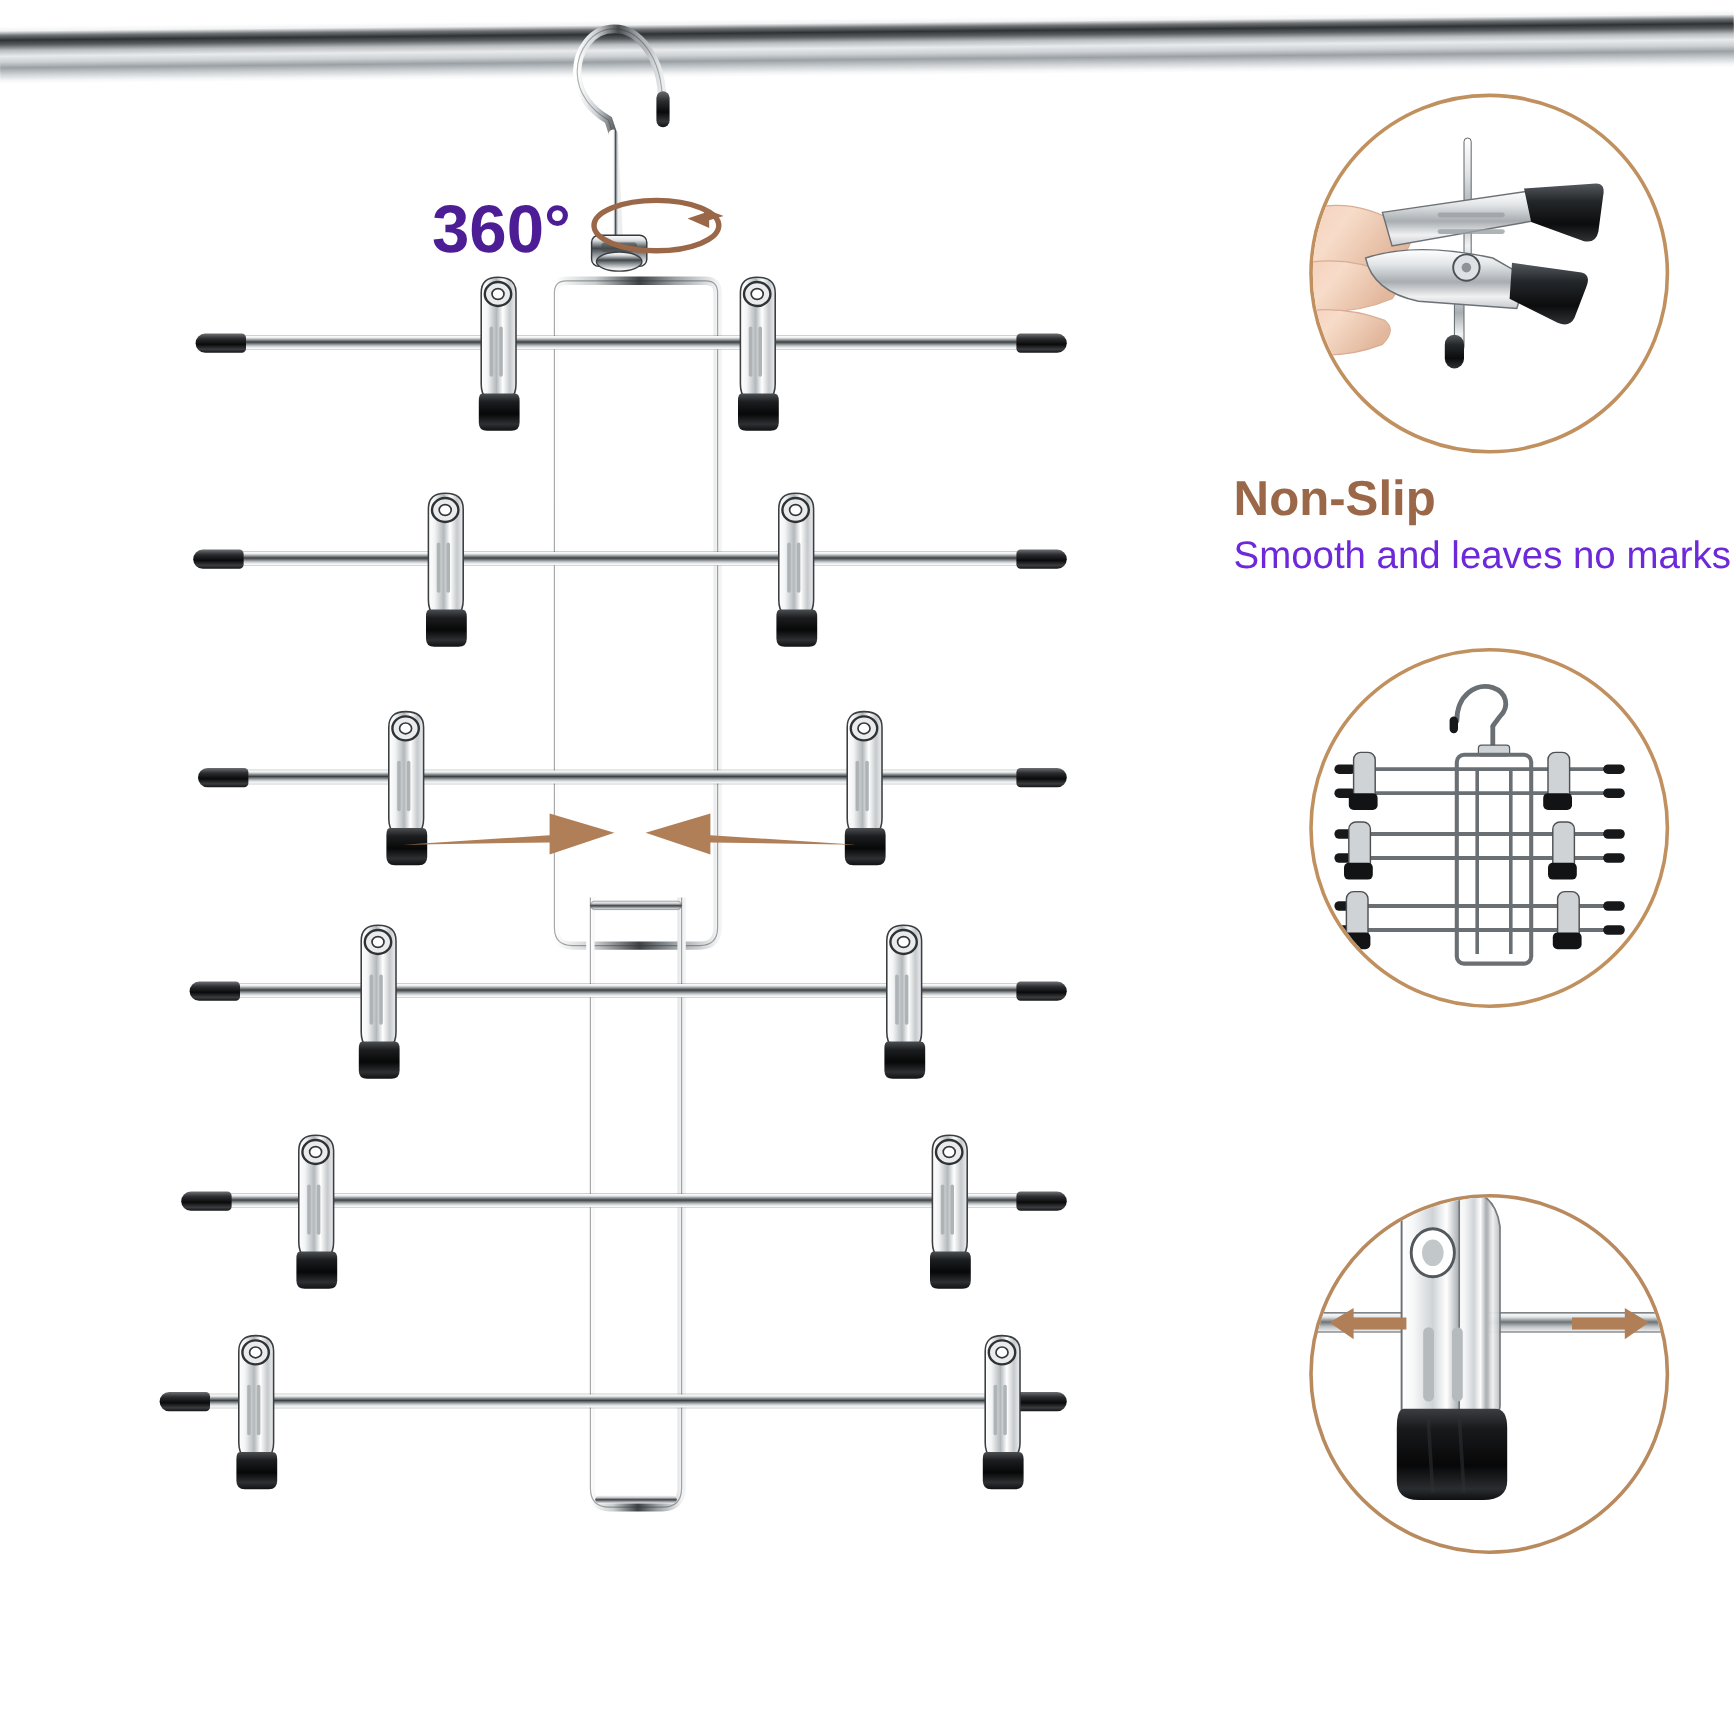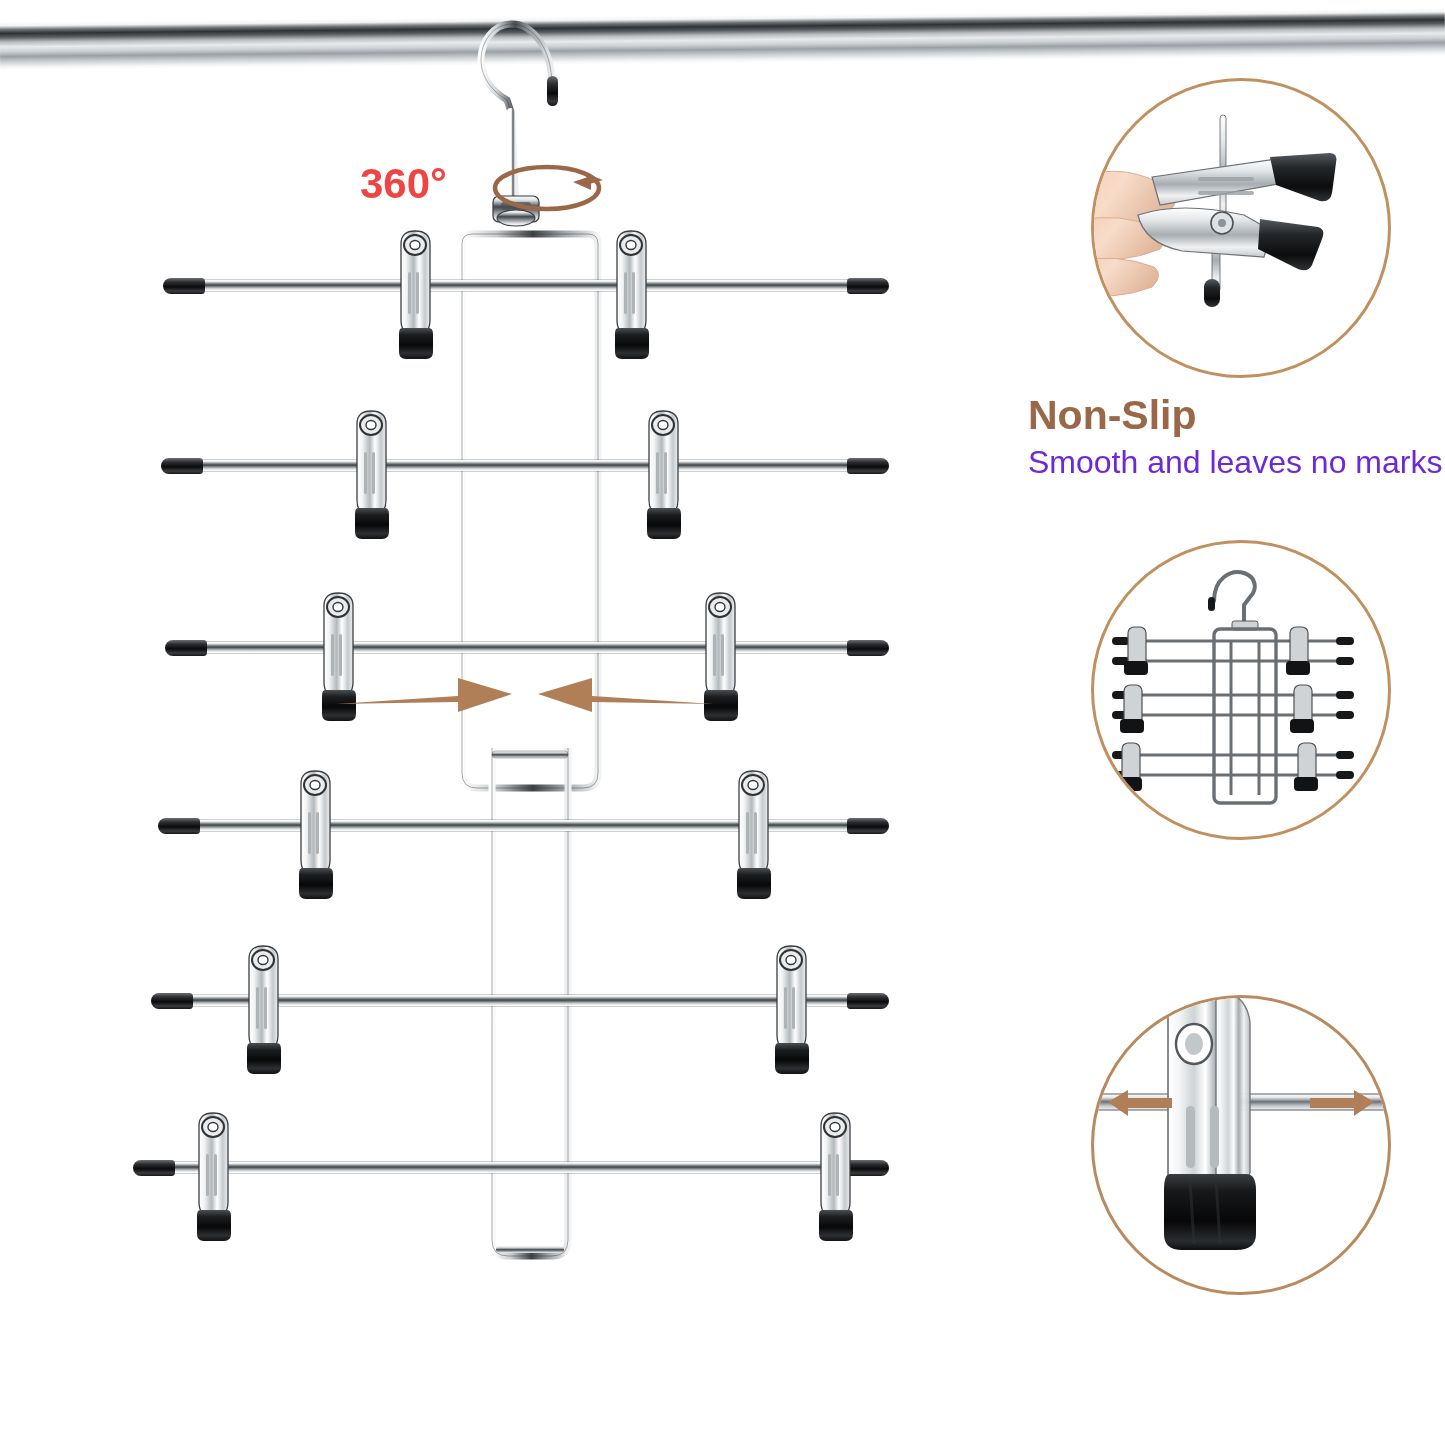--- a/index.html
+++ b/index.html
@@ -52,23 +52,23 @@
     position: absolute;
     left: 455px; top: 8px;
     width: 130px; height: 230px;
   }
   .hook-svg { display: block; }
 
   
   .rot-label {
     position: absolute;
     left: 360px; top: 163px;
-    font-size: 42px;
+    font-size: 56px;
     font-weight: bold;
-    color: #ef4444;
+    color: #4c1d95;
     letter-spacing: 0px;
     line-height: 1;
     white-space: nowrap;
   }
   .rot-ellipse {
     position: absolute;
     left: 487px; top: 160px;
     width: 120px; height: 54px;
   }
 

